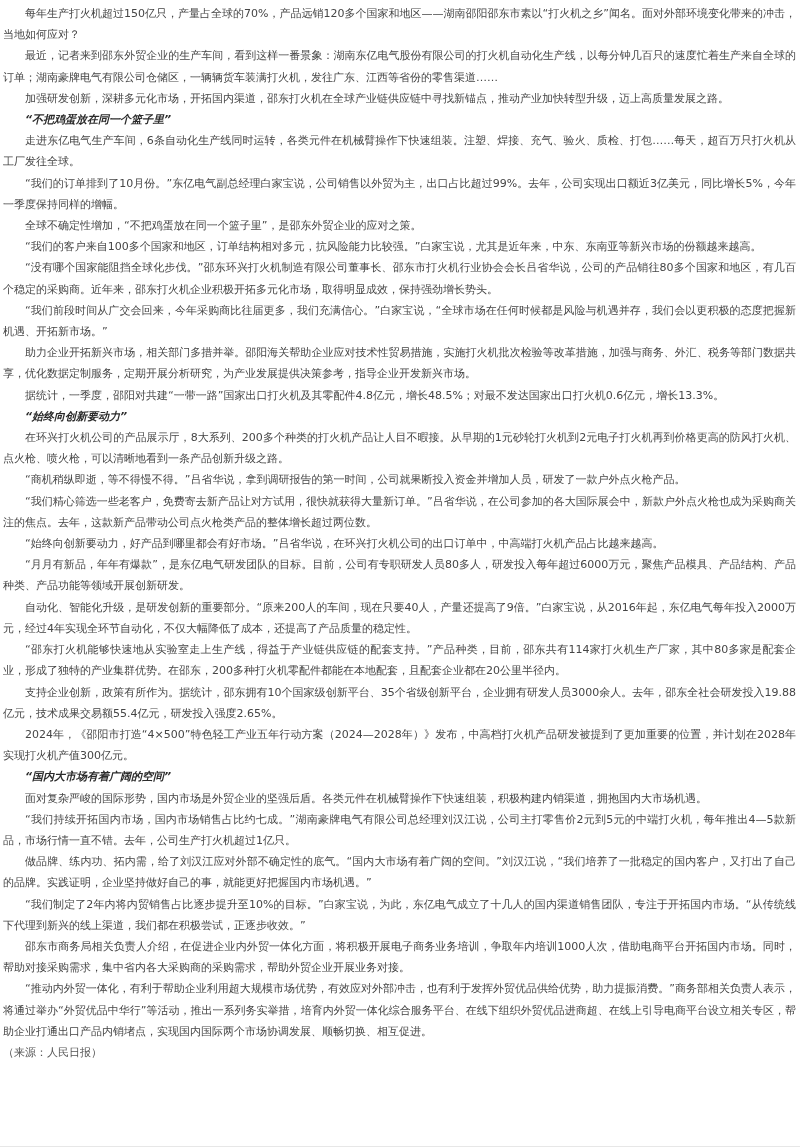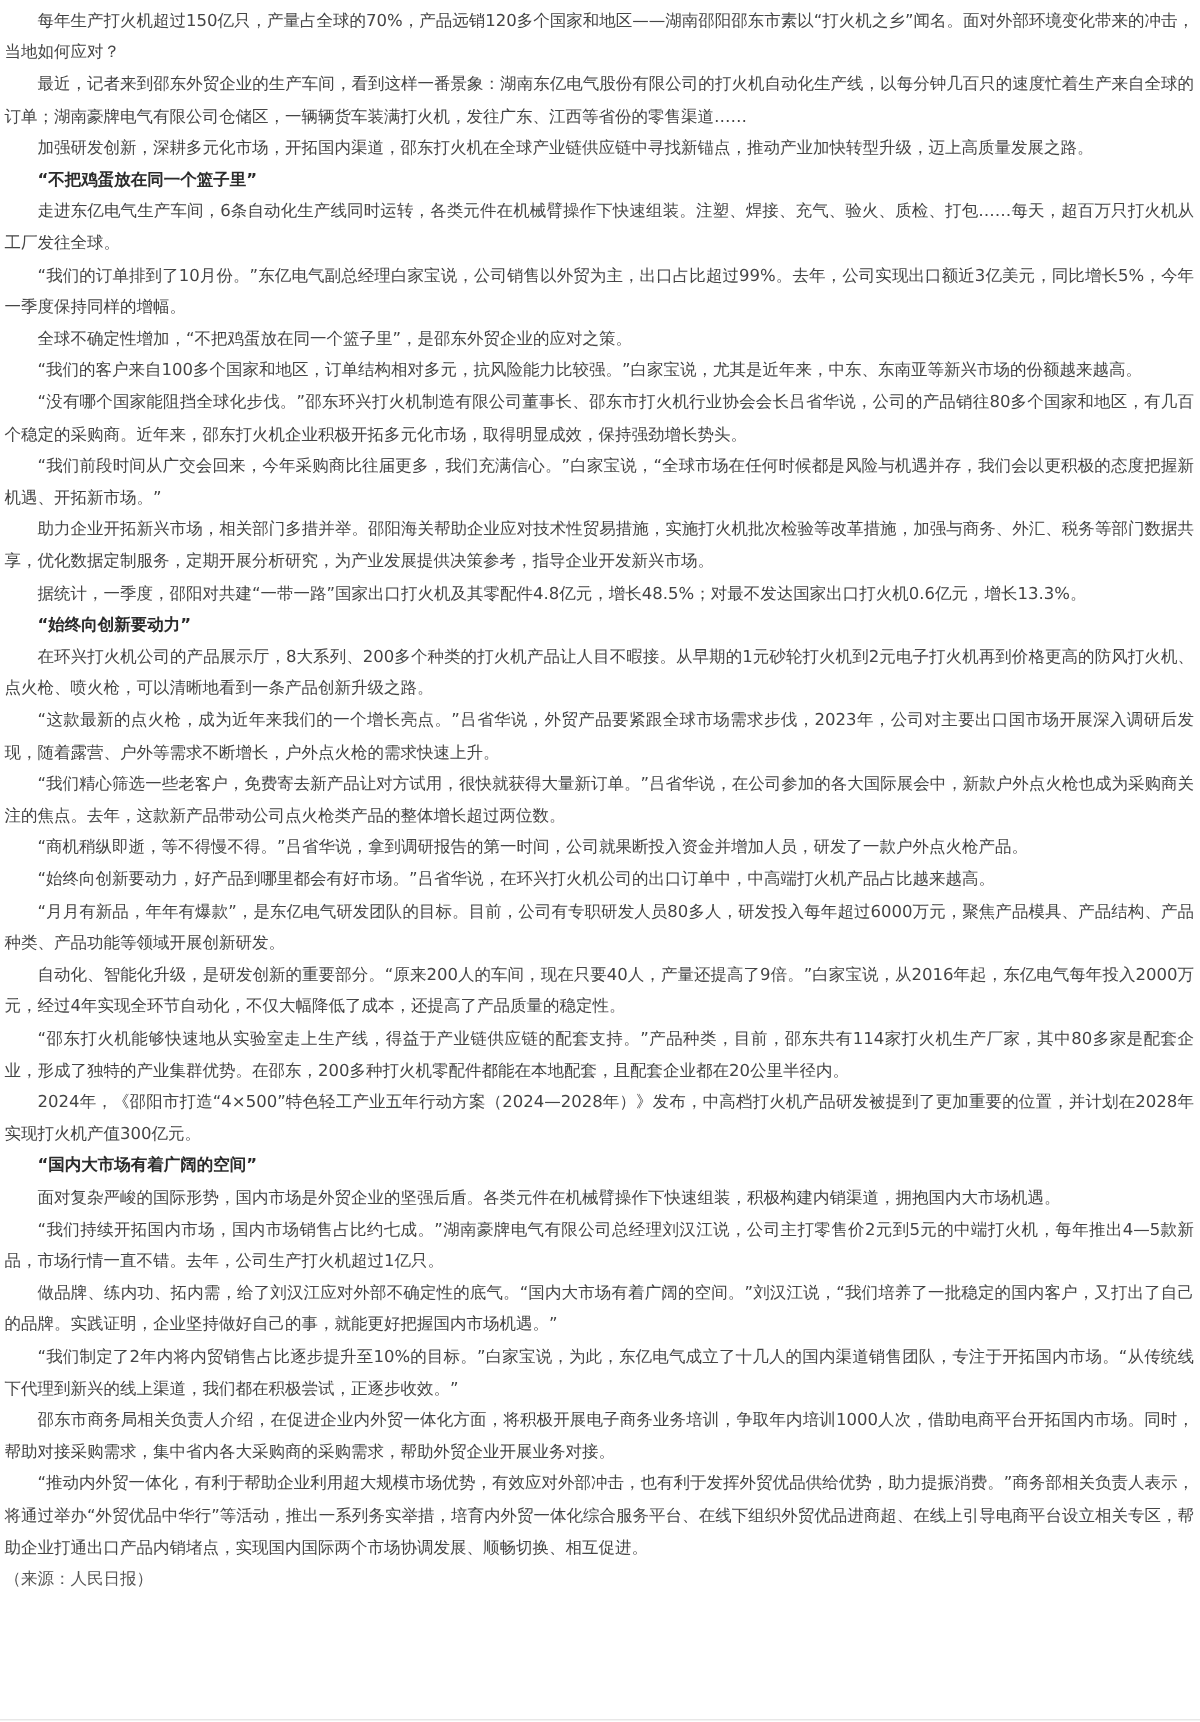--- a/index.html
+++ b/index.html
@@ -26,20 +26,21 @@
   }
   .article p {
     margin: 0;
     padding: 0;
     text-indent: 2em;
     word-break: break-all;
   }
   .article p.h {
     font-weight: 700;
     color: #2b2b2b;
+    font-style: italic;
   }
   .article p.source {
     text-indent: 0;
     color: #555555;
   }
   .bottom-divider {
     position: absolute;
     left: 0;
     right: 0;
     bottom: 1px;
@@ -58,27 +59,27 @@
     <p class="p">走进东亿电气生产车间，6条自动化生产线同时运转，各类元件在机械臂操作下快速组装。注塑、焊接、充气、验火、质检、打包……每天，超百万只打火机从工厂发往全球。</p>
     <p class="p">“我们的订单排到了10月份。”东亿电气副总经理白家宝说，公司销售以外贸为主，出口占比超过99%。去年，公司实现出口额近3亿美元，同比增长5%，今年一季度保持同样的增幅。</p>
     <p class="p">全球不确定性增加，“不把鸡蛋放在同一个篮子里”，是邵东外贸企业的应对之策。</p>
     <p class="p">“我们的客户来自100多个国家和地区，订单结构相对多元，抗风险能力比较强。”白家宝说，尤其是近年来，中东、东南亚等新兴市场的份额越来越高。</p>
     <p class="p">“没有哪个国家能阻挡全球化步伐。”邵东环兴打火机制造有限公司董事长、邵东市打火机行业协会会长吕省华说，公司的产品销往80多个国家和地区，有几百个稳定的采购商。近年来，邵东打火机企业积极开拓多元化市场，取得明显成效，保持强劲增长势头。</p>
     <p class="p">“我们前段时间从广交会回来，今年采购商比往届更多，我们充满信心。”白家宝说，“全球市场在任何时候都是风险与机遇并存，我们会以更积极的态度把握新机遇、开拓新市场。”</p>
     <p class="p">助力企业开拓新兴市场，相关部门多措并举。邵阳海关帮助企业应对技术性贸易措施，实施打火机批次检验等改革措施，加强与商务、外汇、税务等部门数据共享，优化数据定制服务，定期开展分析研究，为产业发展提供决策参考，指导企业开发新兴市场。</p>
     <p class="p">据统计，一季度，邵阳对共建“一带一路”国家出口打火机及其零配件4.8亿元，增长48.5%；对最不发达国家出口打火机0.6亿元，增长13.3%。</p>
     <p class="h">“始终向创新要动力”</p>
     <p class="p">在环兴打火机公司的产品展示厅，8大系列、200多个种类的打火机产品让人目不暇接。从早期的1元砂轮打火机到2元电子打火机再到价格更高的防风打火机、点火枪、喷火枪，可以清晰地看到一条产品创新升级之路。</p>
-    <p class="p">“这款最新的点火枪，成为近年来我们的一个增长亮点。”吕省华说，外贸产品要紧跟全球市场需求步伐，2023年，公司对主要出口国市场开展深入调研后发现，随着露营、户外等需求不断增长，户外点火枪的需求快速上升。</p>
+    <p class="p">“商机稍纵即逝，等不得慢不得。”吕省华说，拿到调研报告的第一时间，公司就果断投入资金并增加人员，研发了一款户外点火枪产品。</p>
     <p class="p">“我们精心筛选一些老客户，免费寄去新产品让对方试用，很快就获得大量新订单。”吕省华说，在公司参加的各大国际展会中，新款户外点火枪也成为采购商关注的焦点。去年，这款新产品带动公司点火枪类产品的整体增长超过两位数。</p>
-    <p class="p">“商机稍纵即逝，等不得慢不得。”吕省华说，拿到调研报告的第一时间，公司就果断投入资金并增加人员，研发了一款户外点火枪产品。</p>
     <p class="p">“始终向创新要动力，好产品到哪里都会有好市场。”吕省华说，在环兴打火机公司的出口订单中，中高端打火机产品占比越来越高。</p>
     <p class="p">“月月有新品，年年有爆款”，是东亿电气研发团队的目标。目前，公司有专职研发人员80多人，研发投入每年超过6000万元，聚焦产品模具、产品结构、产品种类、产品功能等领域开展创新研发。</p>
     <p class="p">自动化、智能化升级，是研发创新的重要部分。“原来200人的车间，现在只要40人，产量还提高了9倍。”白家宝说，从2016年起，东亿电气每年投入2000万元，经过4年实现全环节自动化，不仅大幅降低了成本，还提高了产品质量的稳定性。</p>
     <p class="p">“邵东打火机能够快速地从实验室走上生产线，得益于产业链供应链的配套支持。”产品种类，目前，邵东共有114家打火机生产厂家，其中80多家是配套企业，形成了独特的产业集群优势。在邵东，200多种打火机零配件都能在本地配套，且配套企业都在20公里半径内。</p>
+    <p class="p">支持企业创新，政策有所作为。据统计，邵东拥有10个国家级创新平台、35个省级创新平台，企业拥有研发人员3000余人。去年，邵东全社会研发投入19.88亿元，技术成果交易额55.4亿元，研发投入强度2.65%。</p>
     <p class="p">2024年，《邵阳市打造“4×500”特色轻工产业五年行动方案（2024—2028年）》发布，中高档打火机产品研发被提到了更加重要的位置，并计划在2028年实现打火机产值300亿元。</p>
     <p class="h">“国内大市场有着广阔的空间”</p>
     <p class="p">面对复杂严峻的国际形势，国内市场是外贸企业的坚强后盾。各类元件在机械臂操作下快速组装，积极构建内销渠道，拥抱国内大市场机遇。</p>
     <p class="p">“我们持续开拓国内市场，国内市场销售占比约七成。”湖南豪牌电气有限公司总经理刘汉江说，公司主打零售价2元到5元的中端打火机，每年推出4—5款新品，市场行情一直不错。去年，公司生产打火机超过1亿只。</p>
     <p class="p">做品牌、练内功、拓内需，给了刘汉江应对外部不确定性的底气。“国内大市场有着广阔的空间。”刘汉江说，“我们培养了一批稳定的国内客户，又打出了自己的品牌。实践证明，企业坚持做好自己的事，就能更好把握国内市场机遇。”</p>
     <p class="p">“我们制定了2年内将内贸销售占比逐步提升至10%的目标。”白家宝说，为此，东亿电气成立了十几人的国内渠道销售团队，专注于开拓国内市场。“从传统线下代理到新兴的线上渠道，我们都在积极尝试，正逐步收效。”</p>
     <p class="p">邵东市商务局相关负责人介绍，在促进企业内外贸一体化方面，将积极开展电子商务业务培训，争取年内培训1000人次，借助电商平台开拓国内市场。同时，帮助对接采购需求，集中省内各大采购商的采购需求，帮助外贸企业开展业务对接。</p>
     <p class="p">“推动内外贸一体化，有利于帮助企业利用超大规模市场优势，有效应对外部冲击，也有利于发挥外贸优品供给优势，助力提振消费。”商务部相关负责人表示，将通过举办“外贸优品中华行”等活动，推出一系列务实举措，培育内外贸一体化综合服务平台、在线下组织外贸优品进商超、在线上引导电商平台设立相关专区，帮助企业打通出口产品内销堵点，实现国内国际两个市场协调发展、顺畅切换、相互促进。</p>
     <p class="source">（来源：人民日报）</p>
   </div>

